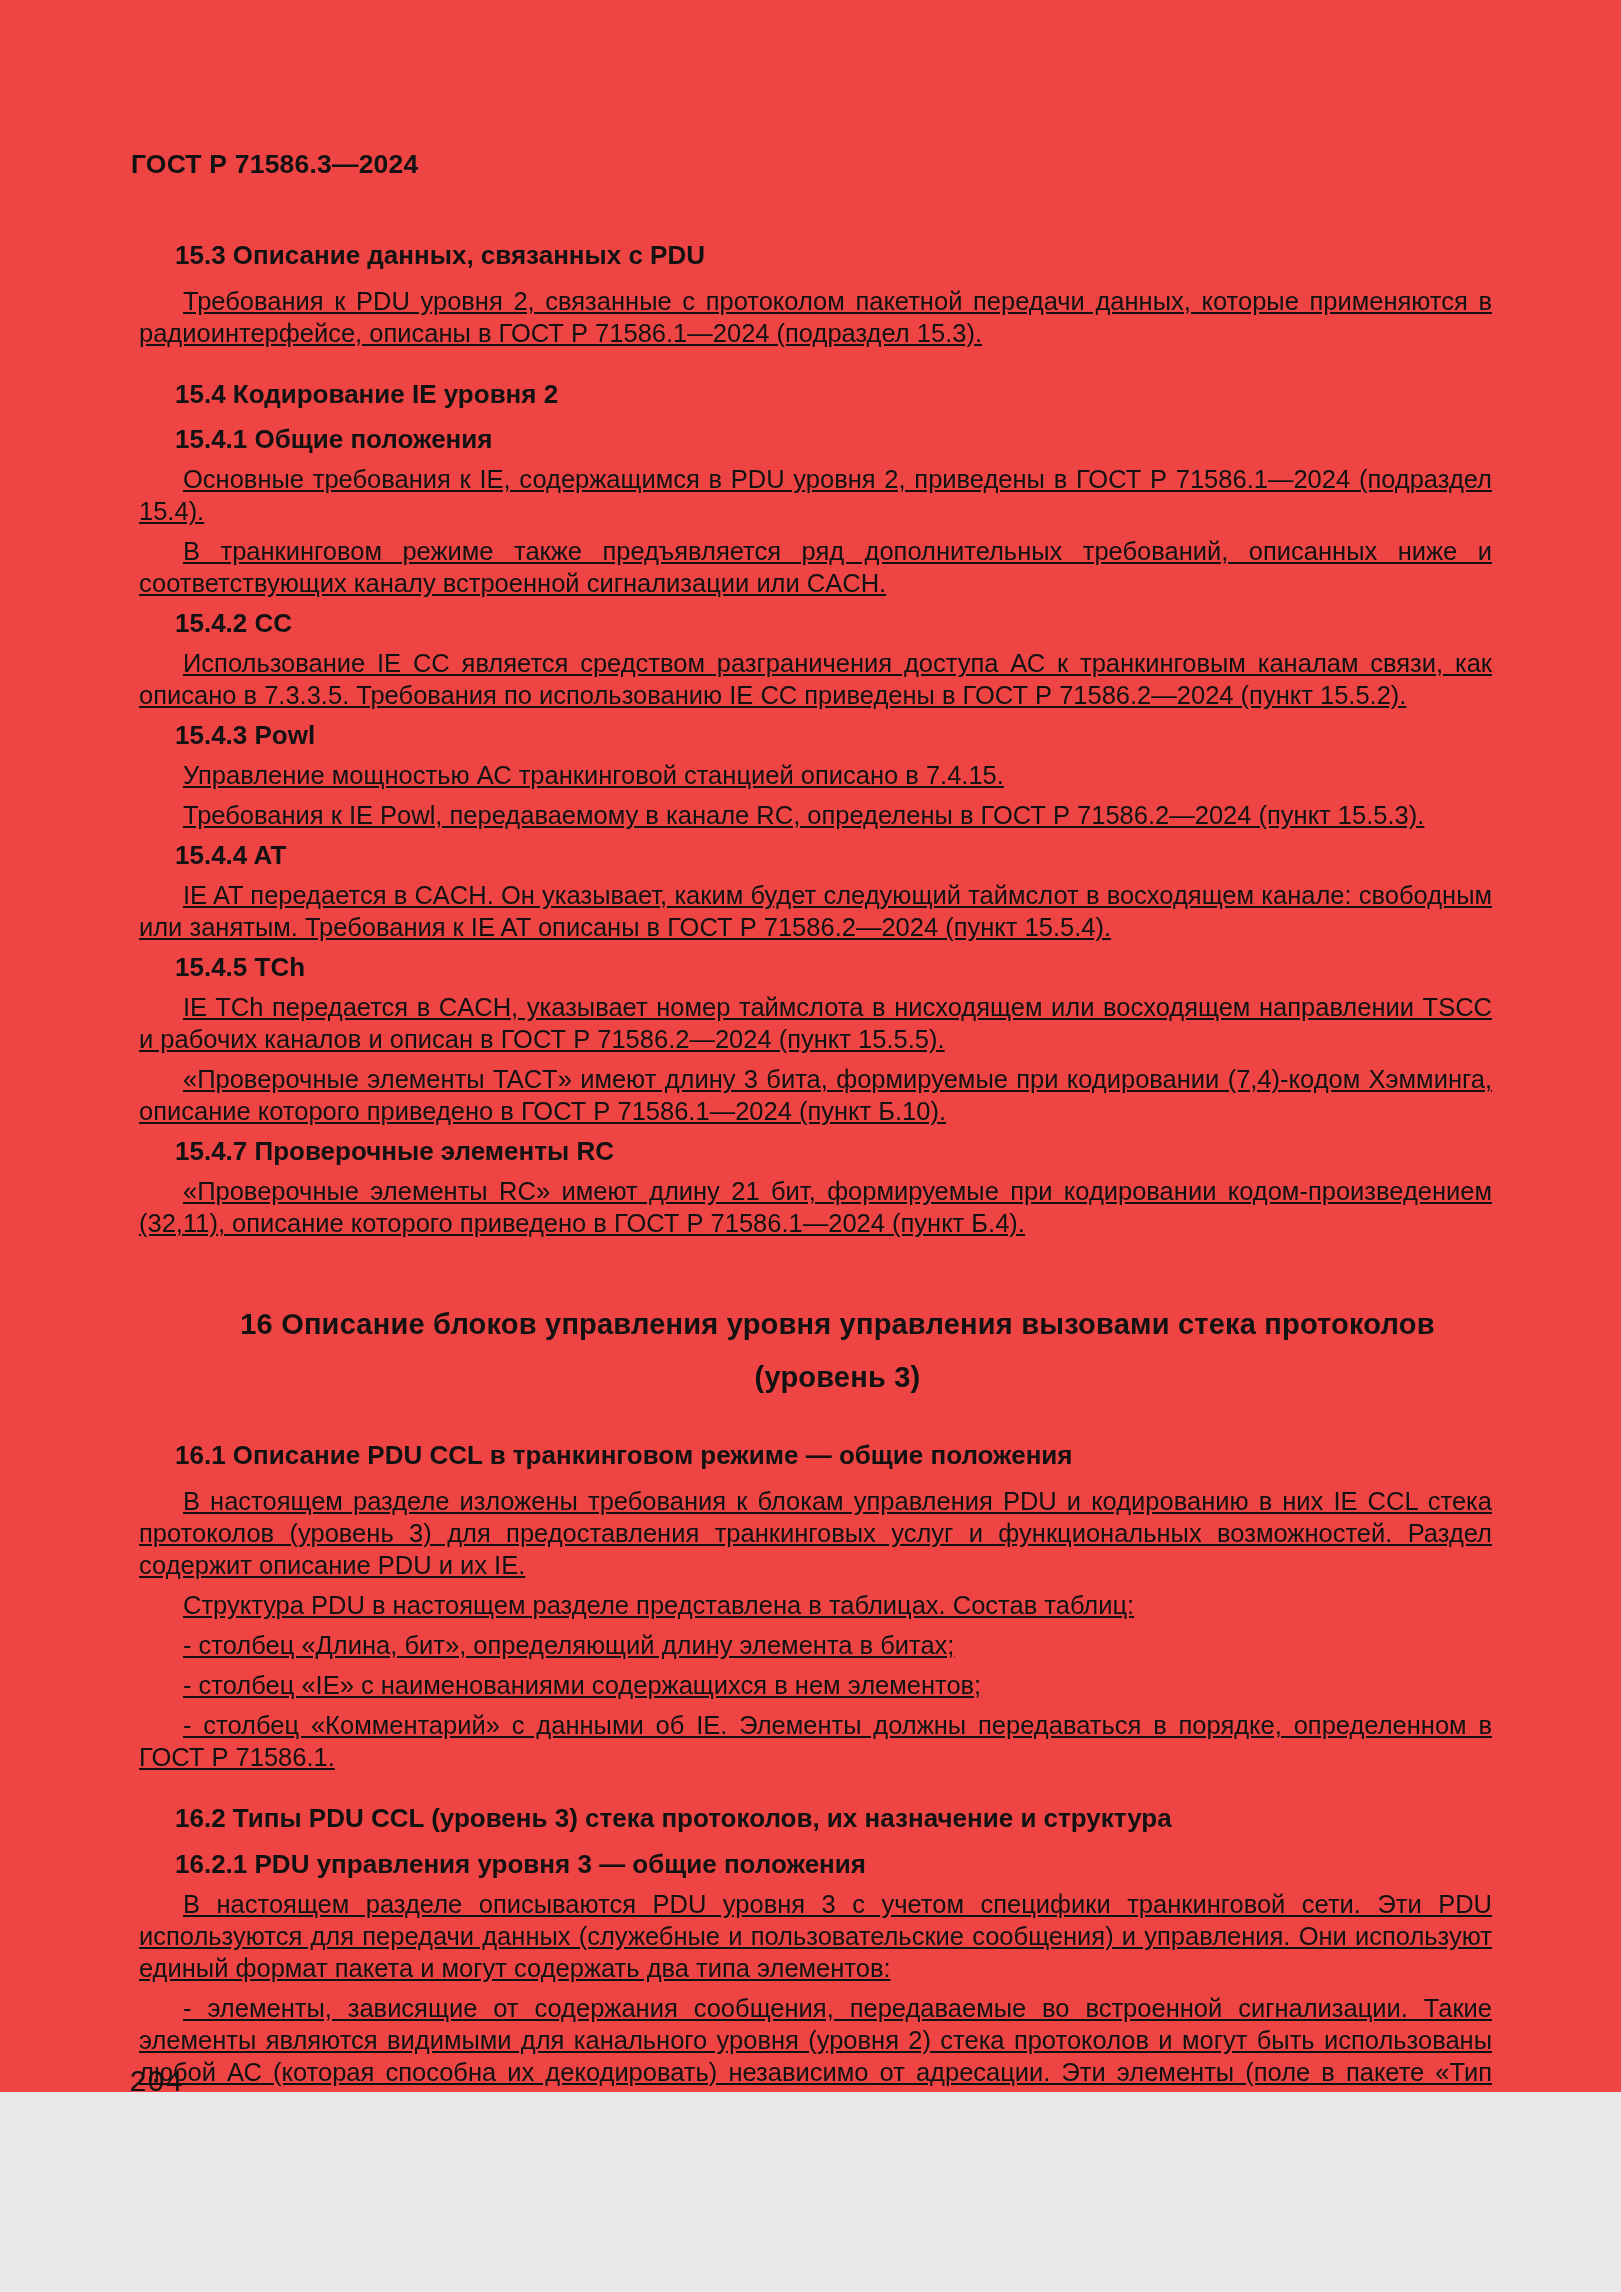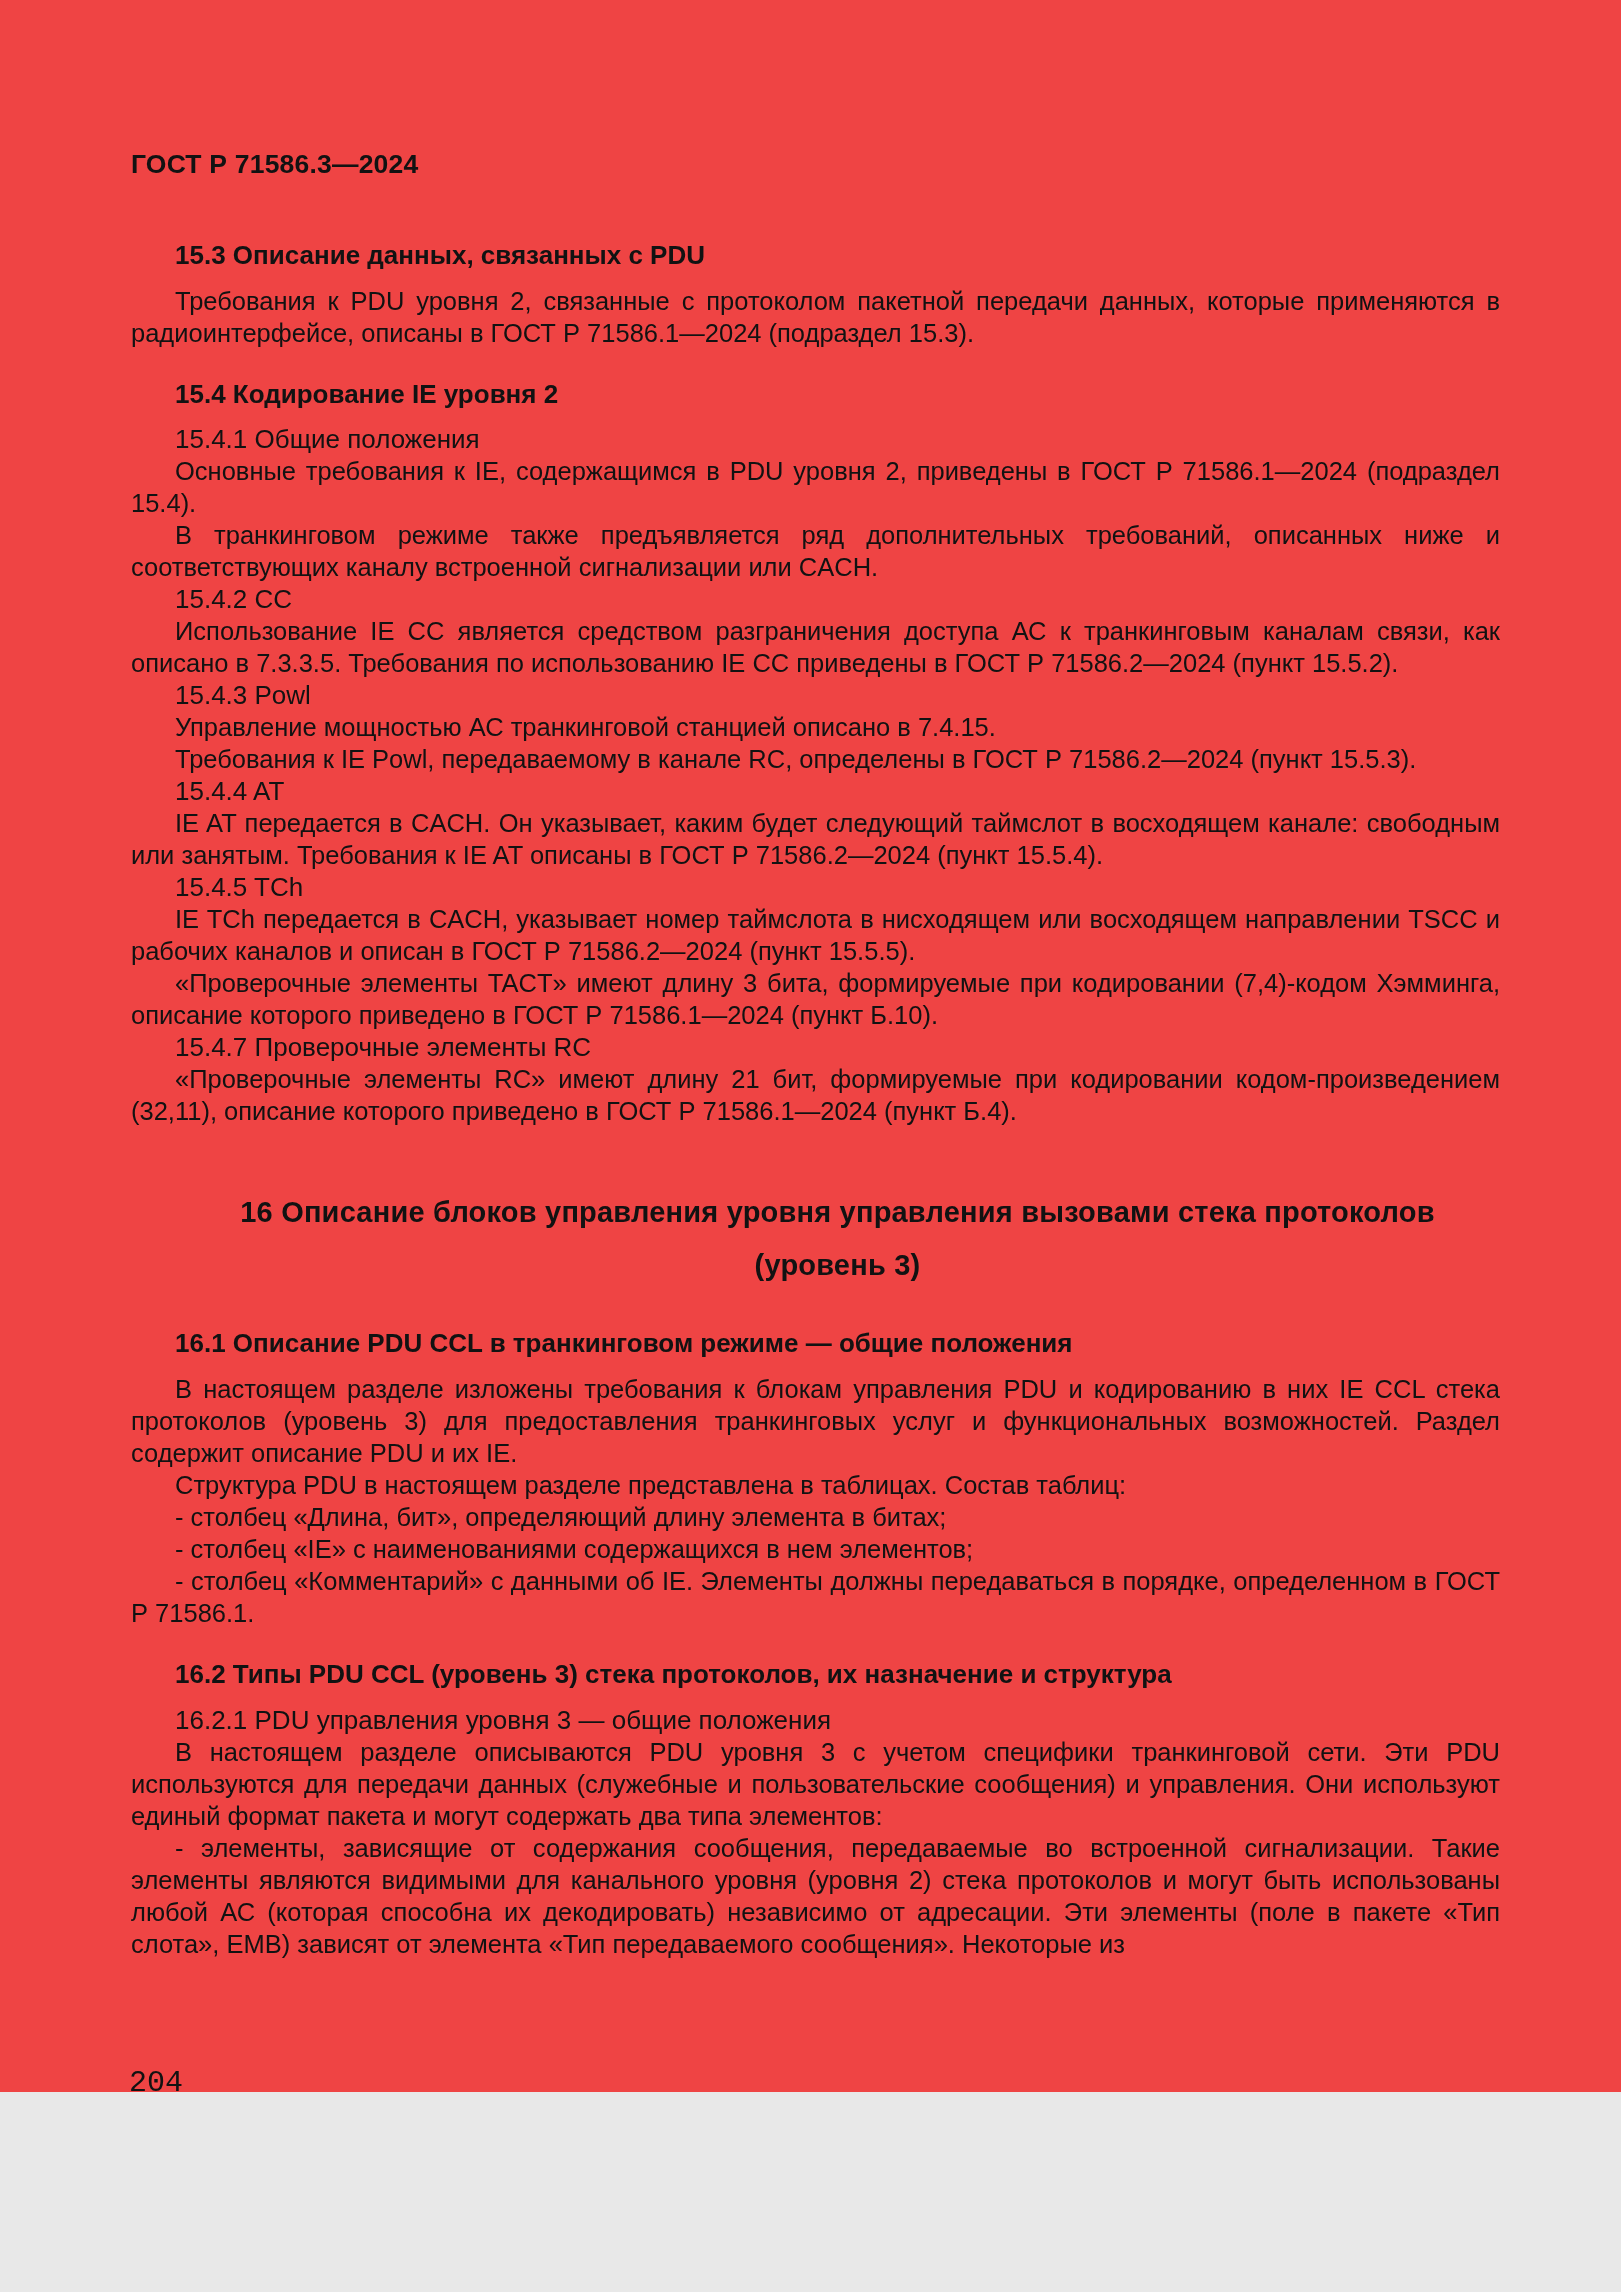--- a/index.html
+++ b/index.html
@@ -25,41 +25,42 @@
     font-weight: bold;
     letter-spacing: 0.2px;
   }
   .content {
     position: absolute;
     left: 131px;
     top: 192px;
     width: 1369px;
   }
   .content p {
-    margin: 0;
+    margin: 8px;
     font-size: 25.5px;
     line-height: 32px;
     text-align: justify;
     text-indent: 44px;
+    text-decoration: underline;
   }
   .content h2 {
     margin: 29px 0 13.7px 44px;
     font-size: 26px;
     line-height: 32px;
     font-weight: bold;
     text-align: left;
   }
   .content h2.first {
     margin-top: 47px;
   }
   .content h3 {
     margin: 0 0 0 44px;
     font-size: 26px;
     line-height: 32px;
-    font-weight: normal;
+    font-weight: bold;
     text-align: left;
   }
   .content h1 {
     margin: 59px 0 35px 44px;
     font-size: 29px;
     line-height: 53px;
     font-weight: bold;
     text-align: center;
     letter-spacing: 0.2px;
   }

